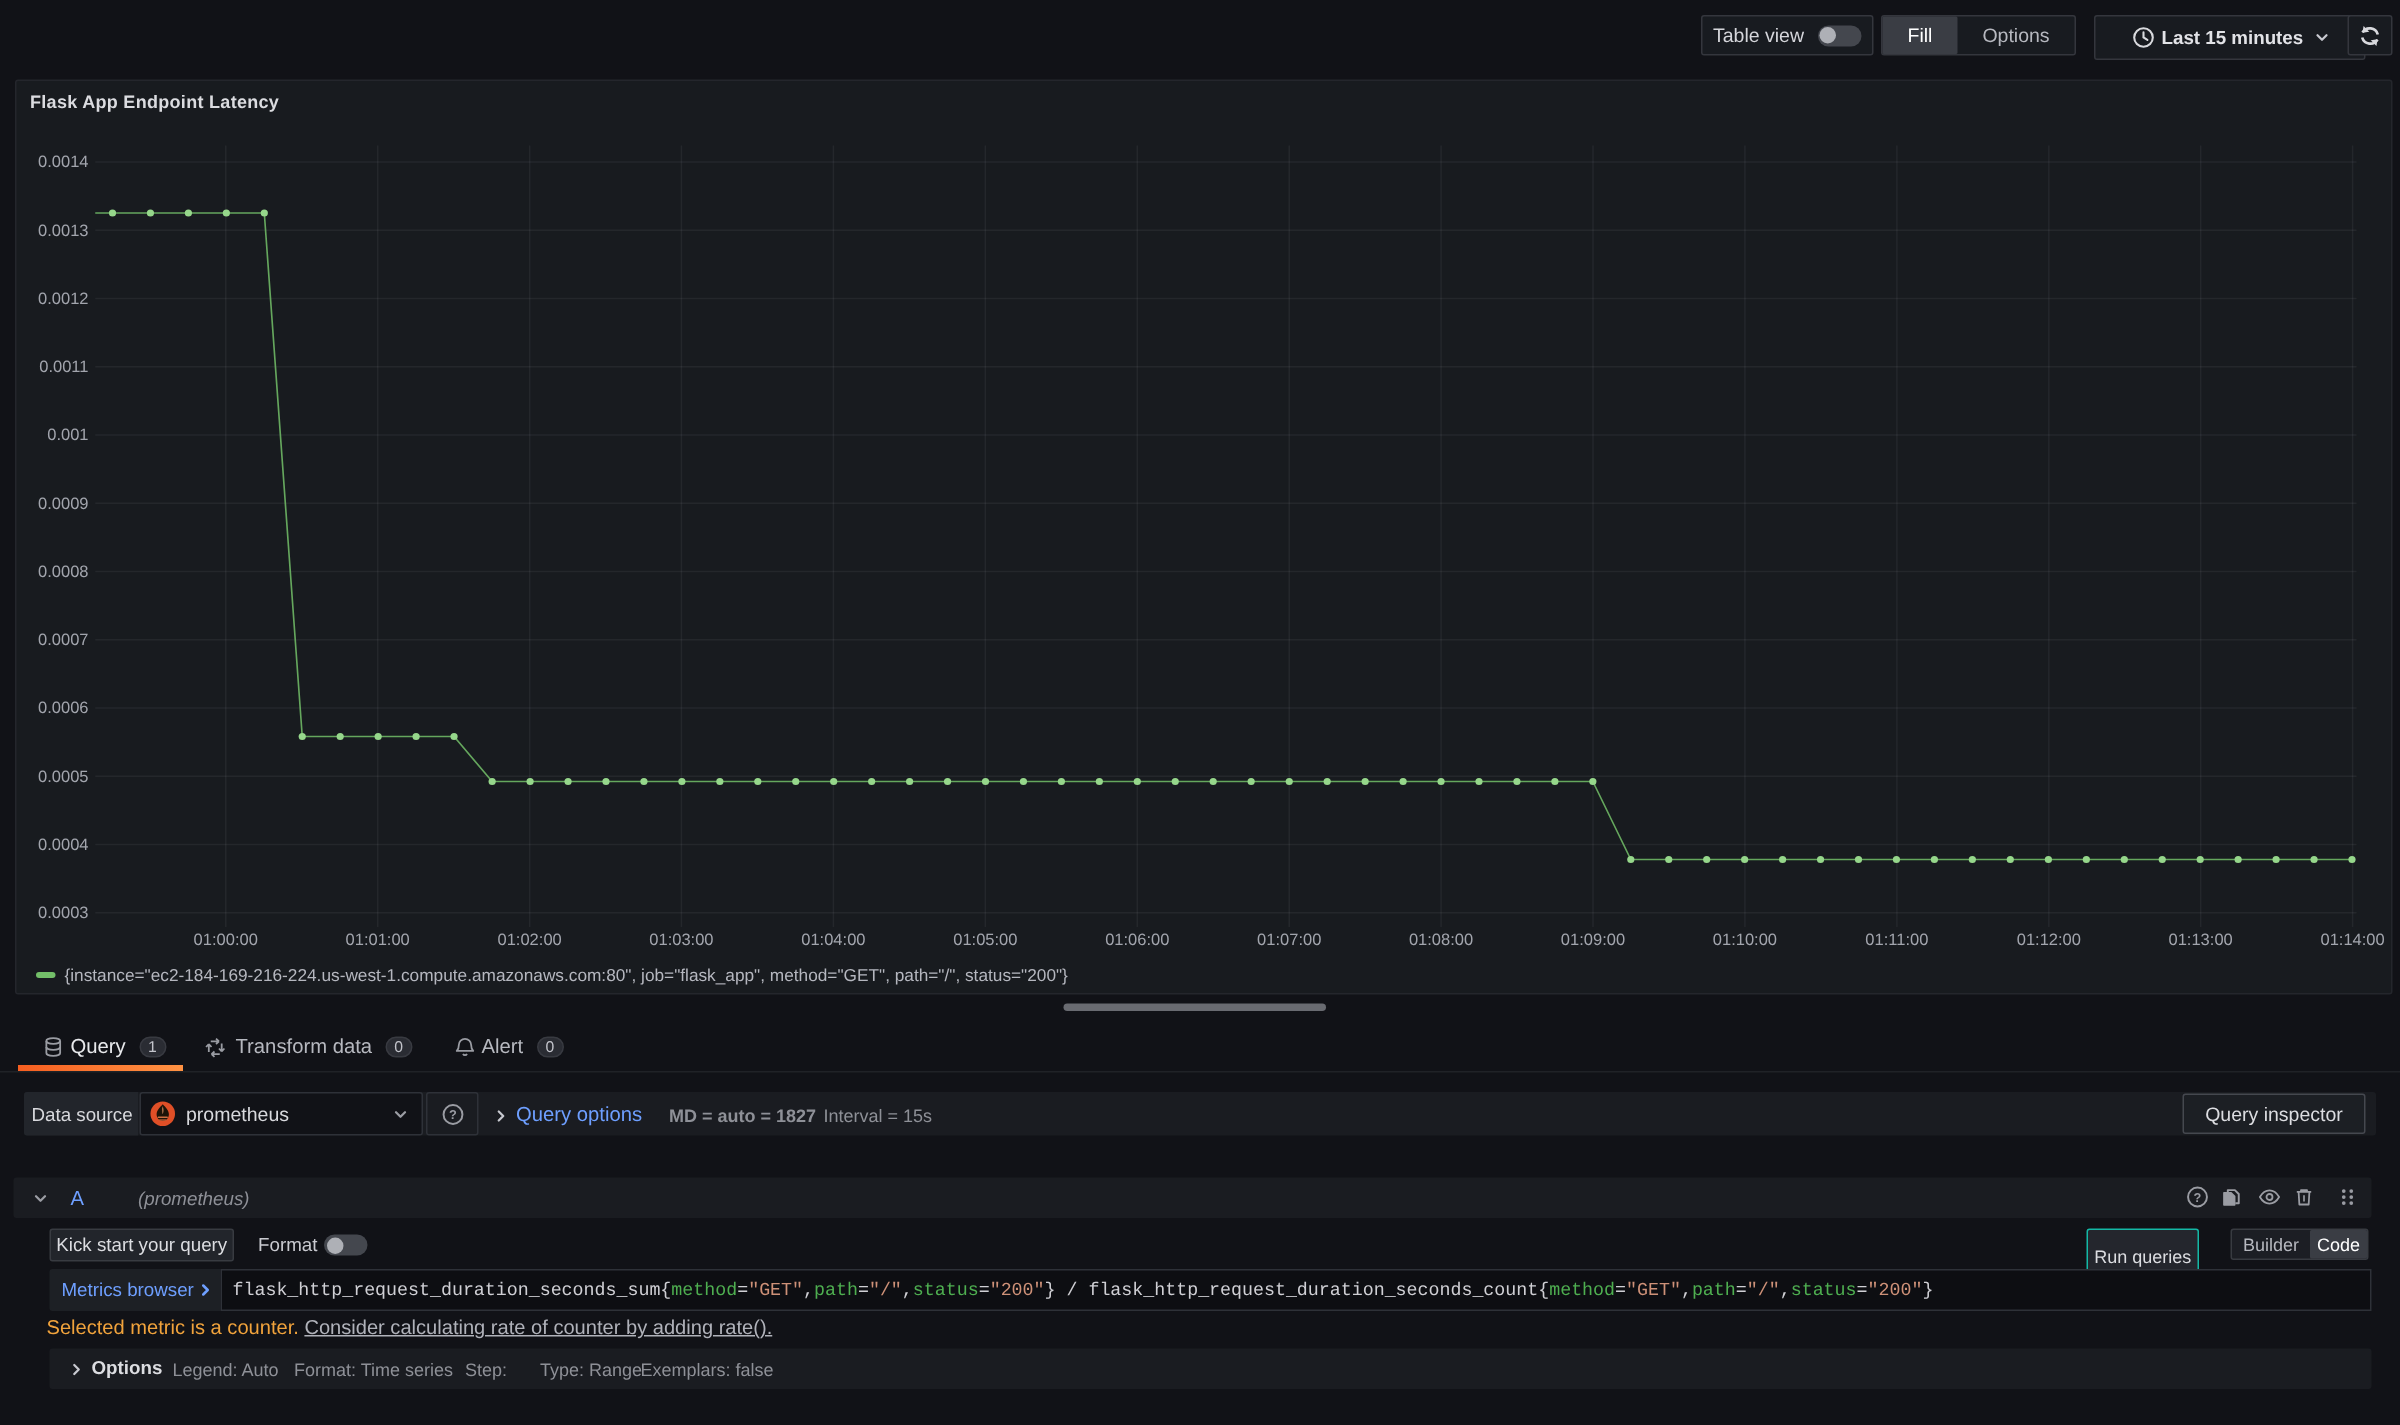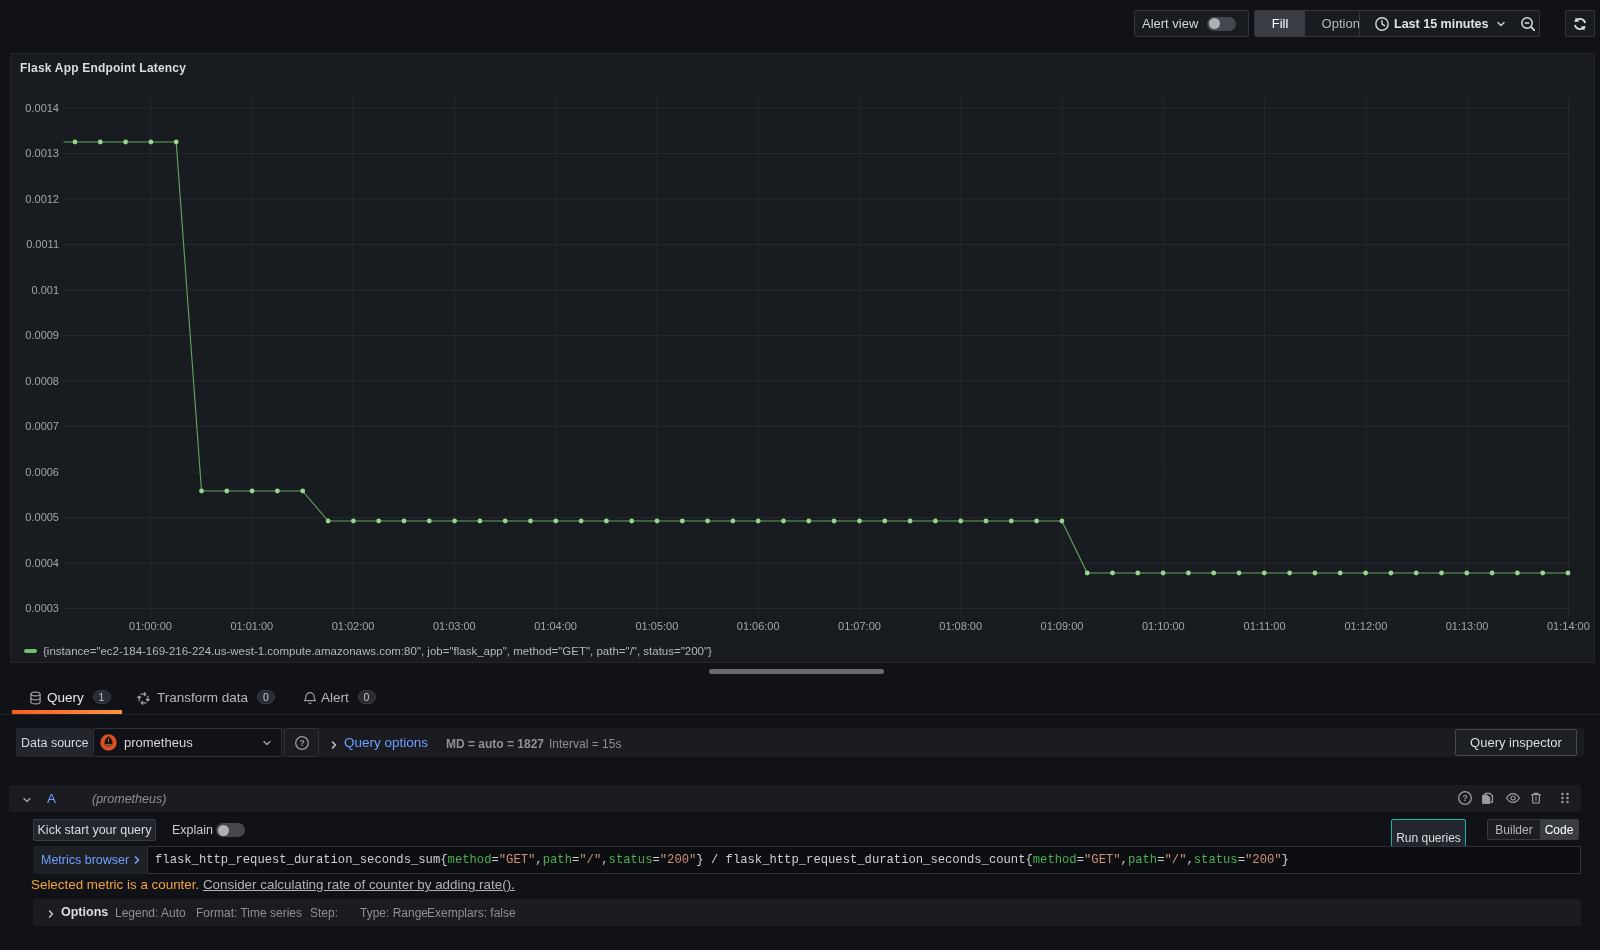--- a/index.html
+++ b/index.html
@@ -17,30 +17,30 @@
 .toggle .knob { position:absolute; left:1.5px; top:1.5px; width:11px; height:11px; border-radius:50%; background:#aeb0b6; }
 .seg { display:flex; align-items:center; justify-content:center; height:100%; }
 .badge { display:inline-block; min-width:18px; height:14px; line-height:13.5px; border-radius:8px; background:#2a2c33;
   border:1px solid #383a41; color:#c3c4cb; font-size:10.5px; text-align:center; padding:0 3px; margin-left:5px; vertical-align:1px; }
 .row { position:absolute; background:#1a1c21; border-radius:2px; }
 .mono { font-family:"Liberation Mono",monospace; }
 </style></head>
 <body>
 
 <div class="tbbtn" style="left:1134px; width:115px;">
-  <span style="margin-left:7px;">Alert view</span>
+  <span style="margin-left:7px;">Table view</span>
   <span class="toggle" style="margin-left:9px;">
       <span class="knob"></span>
     </span>
 </div>
 <div class="tbbtn" style="left:1254px; width:130px; padding:0;">
   <div class="seg" style="width:50px; background:#3a3d44; border-radius:1px; font-weight:500; color:#fff;">Fill</div>
   <div class="seg" style="flex:1; color:#b6b8bf;">Options</div>
 </div>
-<div class="tbbtn" style="left:1359px; width:181px; padding:4px; white-space:nowrap;">
+<div class="tbbtn" style="left:1396px; width:181px; padding:14px; white-space:nowrap;">
   <span style="margin-left:10px; display:inline-flex;">
       <svg class="" width="16" height="16" viewBox="0 0 16 16">
         <circle cx="8" cy="8" r="6.2" fill="none" stroke="#d8d9dd" stroke-width="1.4"></circle>
         <path d="M8 4.6 V8 L10.6 9.6" fill="none" stroke="#d8d9dd" stroke-width="1.4" stroke-linecap="round"></path>
       </svg>
     </span>
   <span style="margin-left:4px; font-weight:700; color:#e2e3e7; font-size:12.5px;">Last 15 minutes</span>
   <span style="margin-left:7px; display:inline-flex;">
       <svg class="" width="12" height="12" viewBox="0 0 12 12">
         <path d="M3 4.5 L6 7.5 L9 4.5" fill="none" stroke="#c7c8cf" stroke-width="1.5" stroke-linecap="round" stroke-linejoin="round"></path>
@@ -267,21 +267,21 @@
 <div class="abs" style="left:1558px; top:791px;"><svg class="" width="14" height="14" viewBox="0 0 14 14">
       <circle cx="4.5" cy="3" r="1.25" fill="#9a9ca3"></circle>
       <circle cx="4.5" cy="7" r="1.25" fill="#9a9ca3"></circle>
       <circle cx="4.5" cy="11" r="1.25" fill="#9a9ca3"></circle>
       <circle cx="9.5" cy="3" r="1.25" fill="#9a9ca3"></circle>
       <circle cx="9.5" cy="7" r="1.25" fill="#9a9ca3"></circle>
       <circle cx="9.5" cy="11" r="1.25" fill="#9a9ca3"></circle>
     </svg></div>
 
 <div class="abs" style="left:33px; top:819px; width:123px; height:22px; background:#22252b; border:1px solid #383b41; border-radius:2px; display:flex; align-items:center; justify-content:center; font-size:12.5px; font-weight:500; color:#dcdde1;">Kick start your query</div>
-<div class="abs" style="left:172px; top:823px; font-size:12.5px; color:#c9cad0;">Explain</div>
+<div class="abs" style="left:172px; top:823px; font-size:12.5px; color:#c9cad0;">Format</div>
 <div class="abs" style="left:216px; top:823px;"><span class="toggle"><span class="knob"></span></span></div>
 <div class="abs" style="left:1391px; top:819px; width:75px; height:38px; background:#24262d; border:1px solid #14b8a6; border-radius:2px; display:flex; align-items:center; justify-content:center; font-size:12px; font-weight:500; color:#dcdde1;">Run queries</div>
 <div class="abs" style="left:1487px; top:819px; width:92px; height:21px; background:#1c1e24; border:1px solid #383b41; border-radius:2px; display:flex;">
   <div class="seg" style="flex:1; font-size:12px; color:#b6b8bf;">Builder</div>
   <div class="seg" style="width:38px; background:#3a3d44; border-radius:1px; font-size:12px; font-weight:500; color:#fff;">Code</div>
 </div>
 
 <div class="abs" style="left:33px; top:846px; width:114px; height:28px; background:#1d2025; border-radius:2px 0 0 2px; display:flex; align-items:center;">
   <span style="margin-left:8px; font-size:12.5px; font-weight:500; color:#6e9fff;">Metrics browser</span>
   <span style="display:inline-flex; margin-left:2px;">

